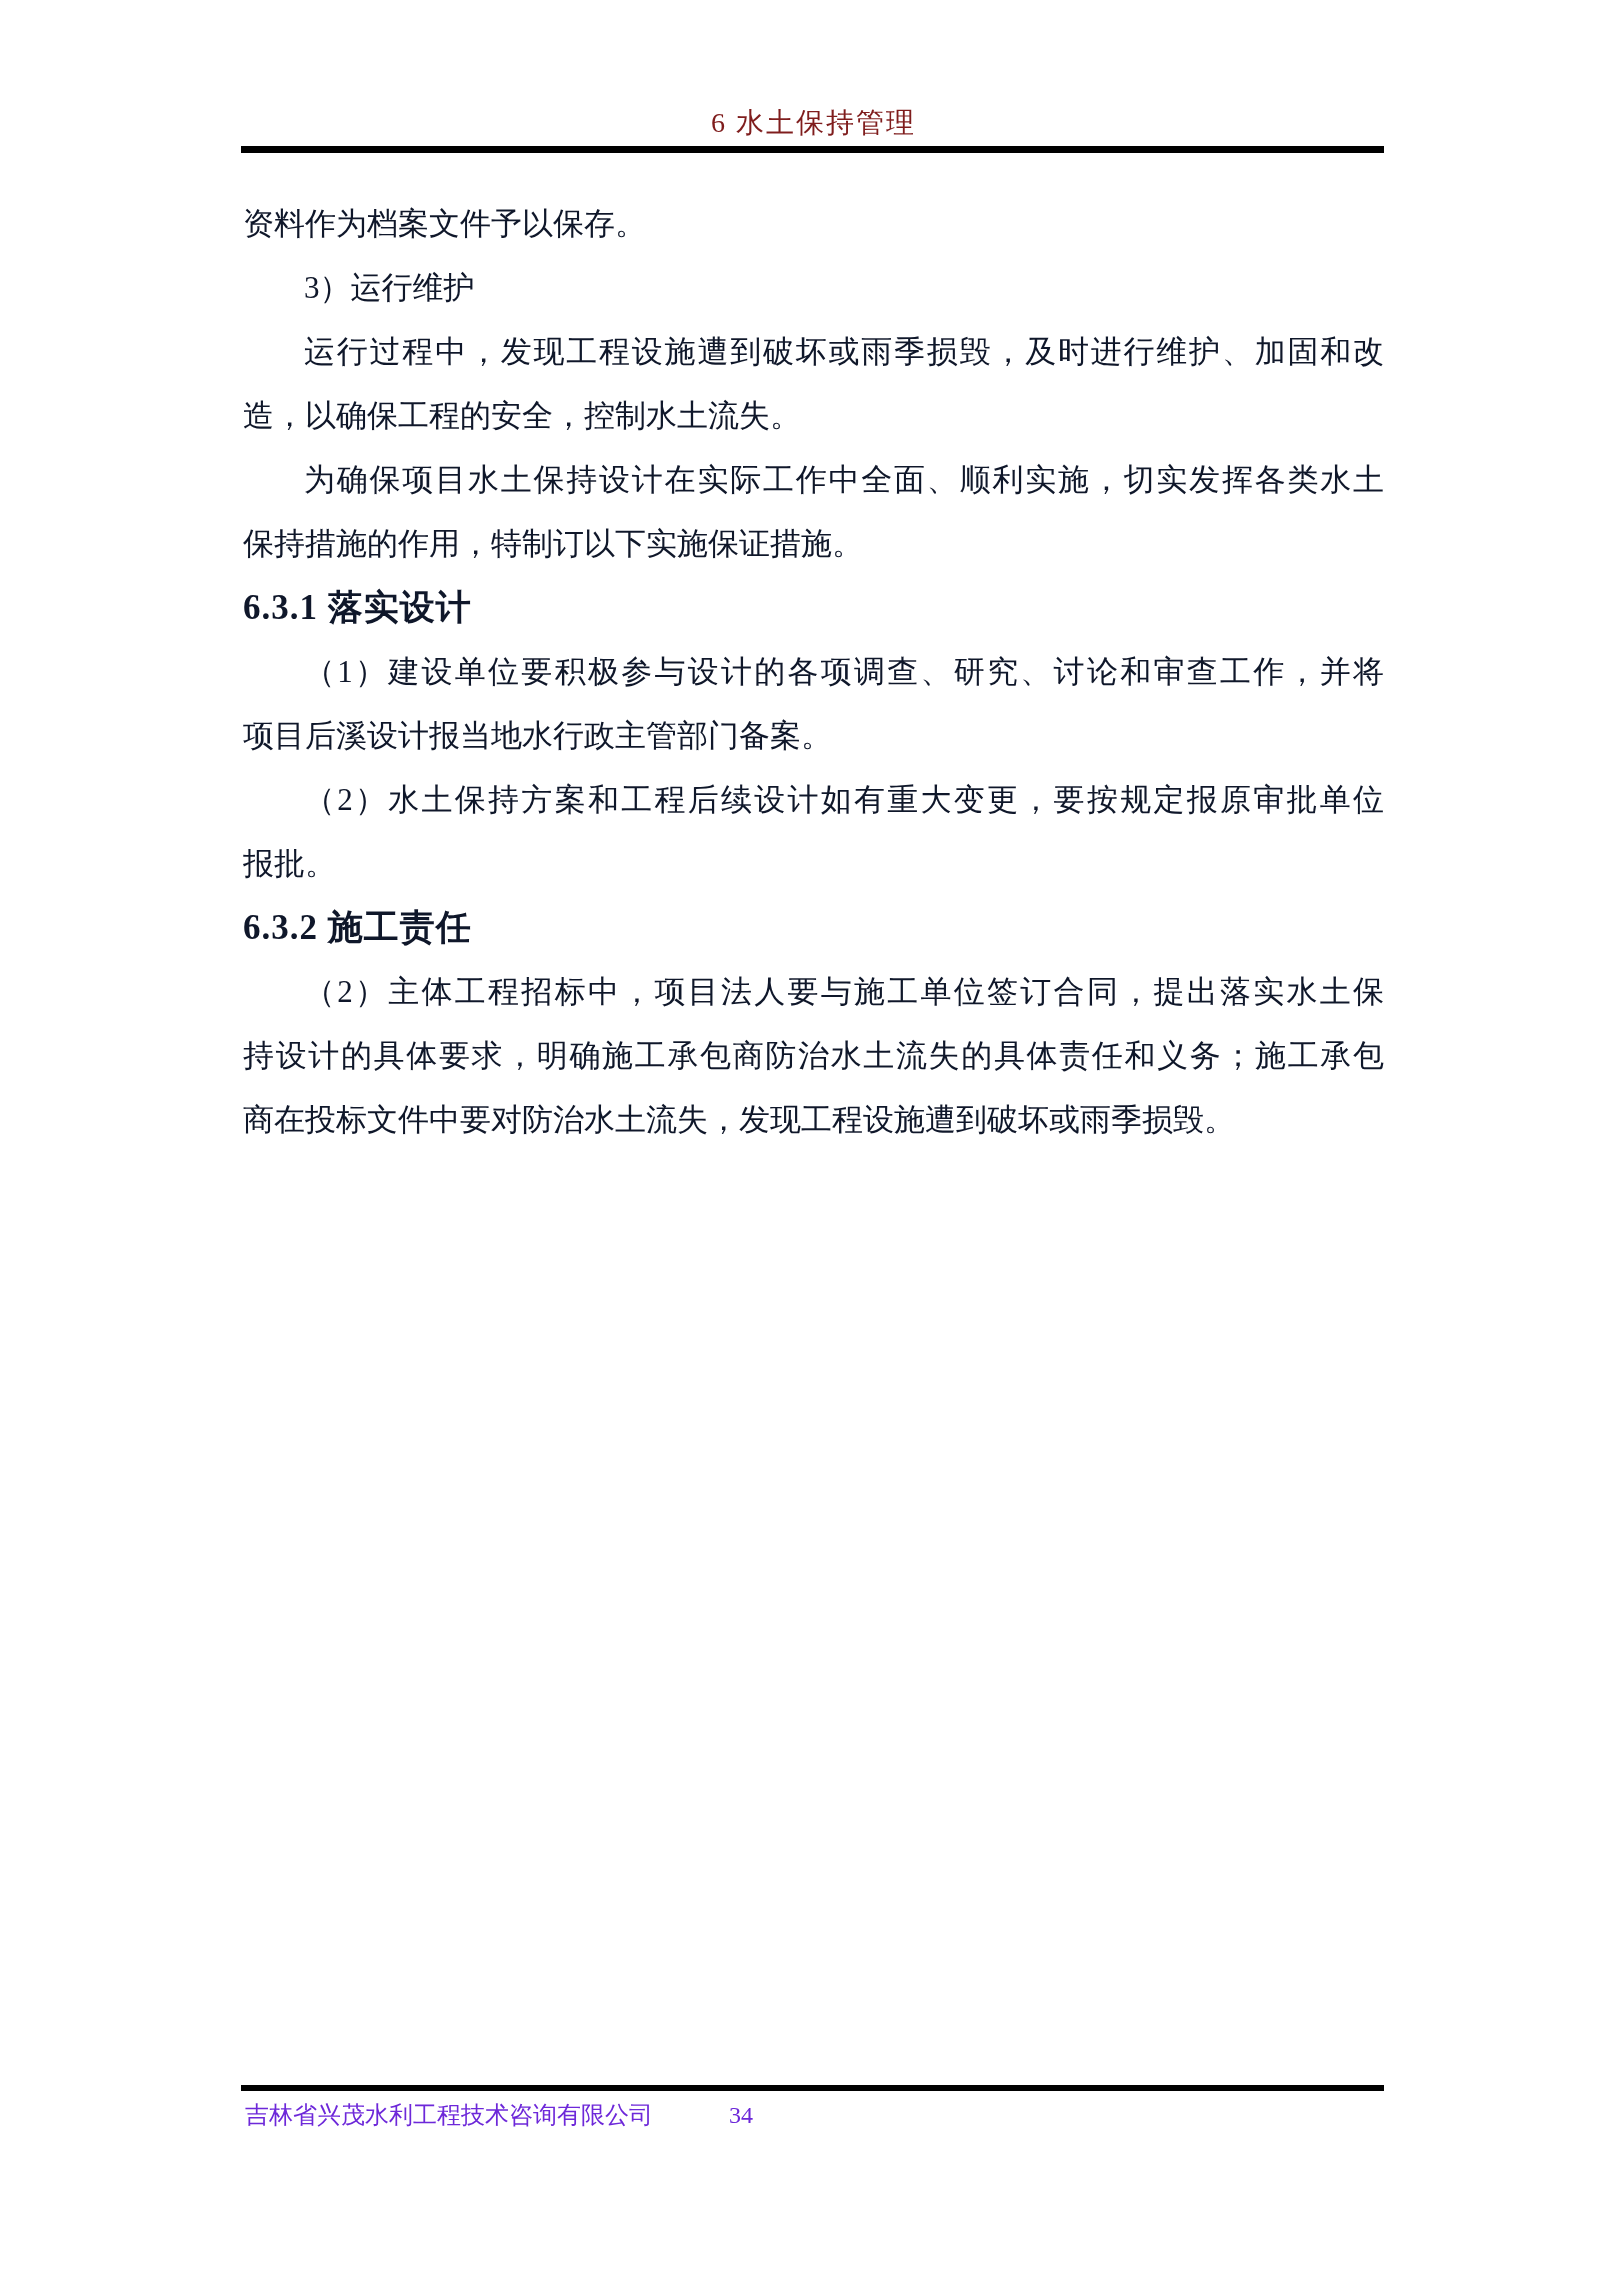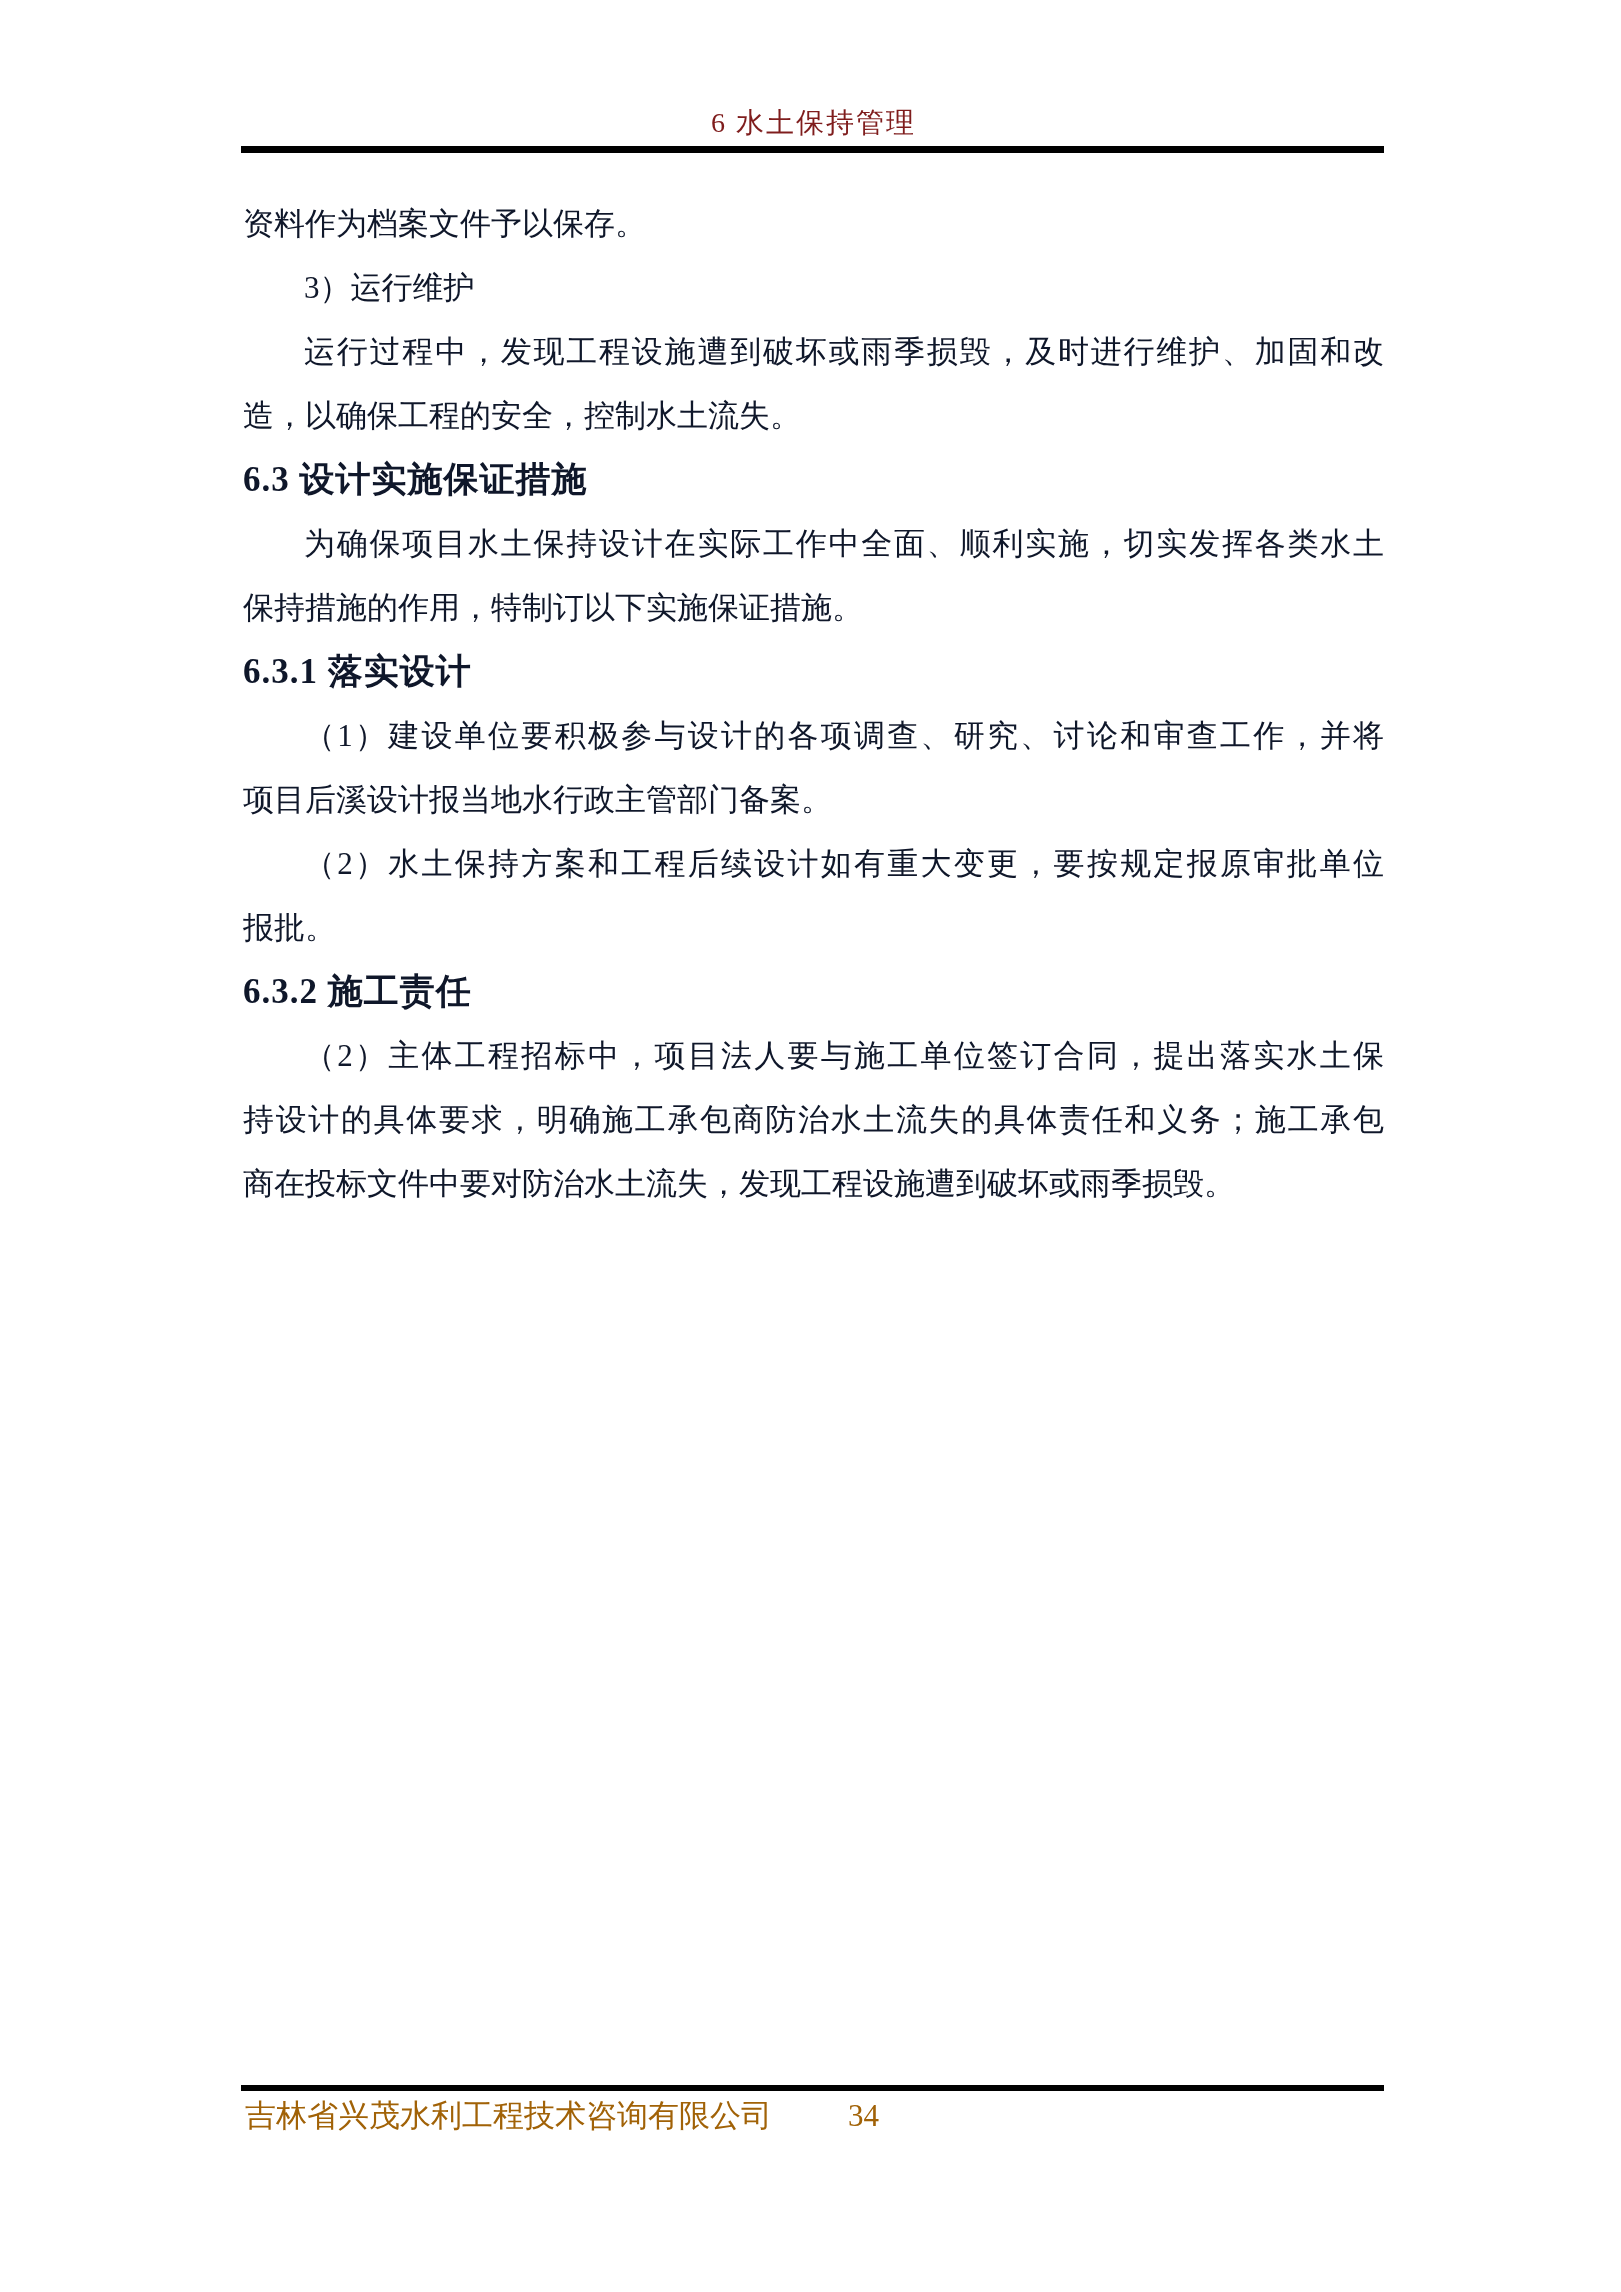--- a/index.html
+++ b/index.html
@@ -56,43 +56,42 @@
   
   .ftr-rule{
     position:absolute;
     left:241px; width:1143px; top:2085px;
     height:5.9px;
     background:#000;
   }
   .ftr{
     position:absolute;
     left:245px; width:1141px; top:2094px;
-    font-size:31px;
+    font-size:24px;
     line-height:43px;
-    color:#a16207;
+    color:#6d28d9;
   }
   .ftr .pagenum{
     display:inline-block;
     margin-left:76px;
   }
 </style>
 </head>
 <body>
 
 <div class="page">
 
   <div class="hdr">6 水土保持管理</div>
   <div class="hdr-rule"></div>
 
   <div class="content">
     <div class="ln">资料作为档案文件予以保存。</div>
     <div class="ln ind">3）运行维护</div>
     <div class="ln ind just">运行过程中，发现工程设施遭到破坏或雨季损毁，及时进行维护、加固和改</div>
     <div class="ln">造，以确保工程的安全，控制水土流失。</div>
-    <div class="ln h">6.3 设计实施保证措施</div>
     <div class="ln ind just">为确保项目水土保持设计在实际工作中全面、顺利实施，切实发挥各类水土</div>
     <div class="ln">保持措施的作用，特制订以下实施保证措施。</div>
     <div class="ln h">6.3.1 落实设计</div>
     <div class="ln ind just">（1）建设单位要积极参与设计的各项调查、研究、讨论和审查工作，并将</div>
     <div class="ln">项目后溪设计报当地水行政主管部门备案。</div>
     <div class="ln ind just">（2）水土保持方案和工程后续设计如有重大变更，要按规定报原审批单位</div>
     <div class="ln">报批。</div>
     <div class="ln h">6.3.2 施工责任</div>
     <div class="ln ind just">（2）主体工程招标中，项目法人要与施工单位签订合同，提出落实水土保</div>
     <div class="ln just">持设计的具体要求，明确施工承包商防治水土流失的具体责任和义务；施工承包</div>

